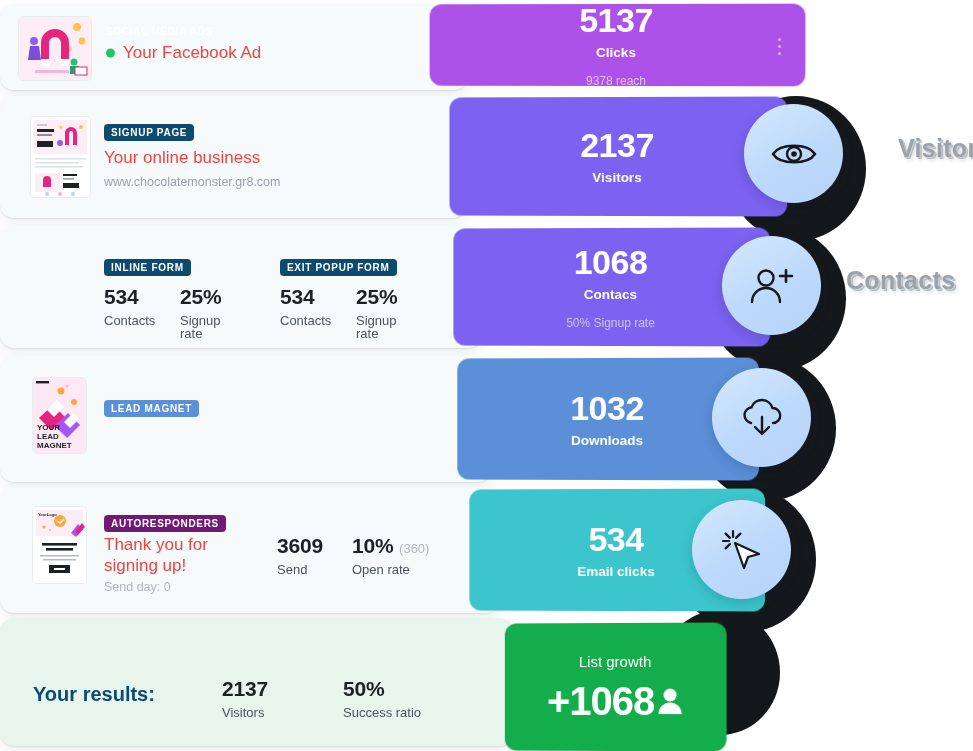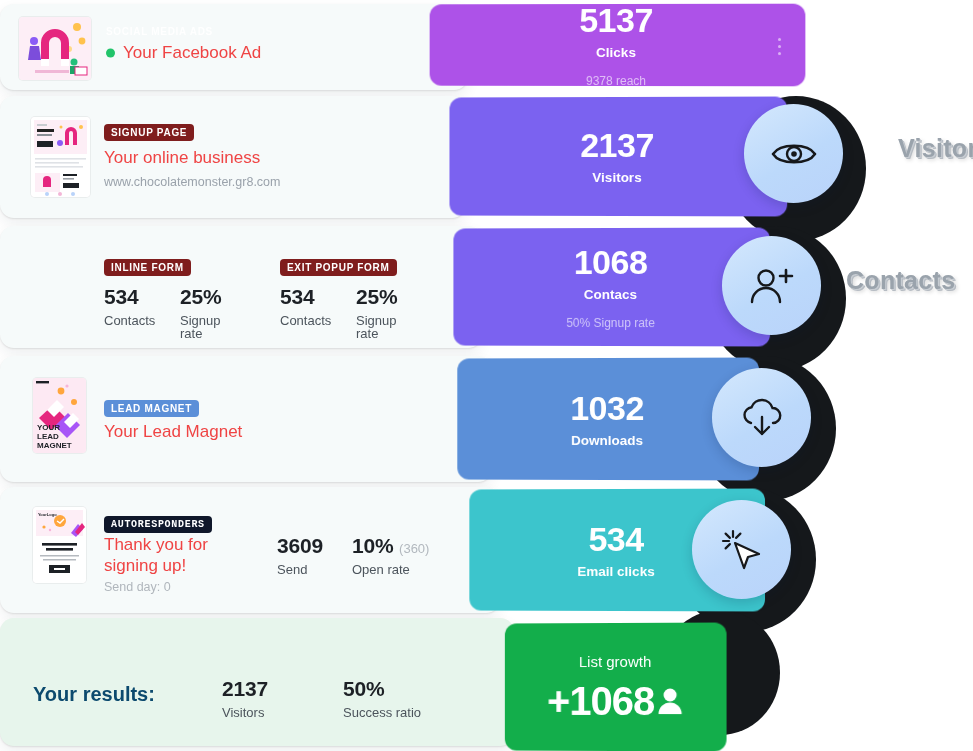--- a/index.html
+++ b/index.html
@@ -27,23 +27,23 @@
   }
   .thumb svg{display:block;width:100%;height:100%;}
 
   .badge{
     display:inline-block;
     font-size:10px;font-weight:bold;letter-spacing:.7px;
     color:#fff;padding:3px 7px 3px 7px;border-radius:4px;
     line-height:1.1;white-space:nowrap;
   }
   .badge.ghost{color:rgba(255,255,255,.92);background:transparent;padding-left:0;}
-  .badge.purple{background:#7f1d1d;}
+  .badge.purple{background:#0c4a6e;}
   .badge.blue{background:#5b8fd8;}
-  .badge.cyan{background:#0f172a;font-family:Liberation Mono, monospace;}
+  .badge.cyan{background:#701a75;}
 
   .title{font-size:17px;color:#ef4444;line-height:1.22;font-weight:normal;}
   .title.with-dot{position:relative;padding-left:17px;}
   .dot{
     position:absolute;left:0;top:50%;transform:translateY(-50%);
     width:9px;height:9px;border-radius:50%;background:#21c46a;
   }
   .sub{font-size:12.5px;color:#9aa2ab;line-height:1.3;}
   .subdark{font-size:12.5px;color:#b0b6bc;}
 
@@ -264,23 +264,20 @@
         <path d="M31 44 L40 35 L46 41 L37 50 Z" fill="#ffffff"></path>
         <text x="4" y="52" font-family="Liberation Sans" font-size="8" font-weight="bold" fill="#1d2126">YOUR</text>
         <text x="4" y="61" font-family="Liberation Sans" font-size="8" font-weight="bold" fill="#1d2126">LEAD</text>
         <text x="4" y="70" font-family="Liberation Sans" font-size="8" font-weight="bold" fill="#1d2126">MAGNET</text>
       </svg>
     </div>
 
     <div style="position:absolute;left:104px;top:42px;">
       <span class="badge blue">LEAD MAGNET</span>
     </div>
-    <div class="title" style="position:absolute;left:104px;top:66px;">
-      <span>Your Lead Magnet</span>
-    </div>
 
     <div class="panelwrap" style="left:456px;top:2px;width:302px;height:122px;transform:perspective(900px) rotateY(-2.6deg);">
       <div class="panel" style="background:#5b8fd8;">
         <div class="big">1032</div>
         <div class="cap">Downloads</div>
       </div>
     </div>
 
     <div class="bubble" style="left:712px;top:12px;width:99px;height:99px;">
       <svg width="48" height="42" viewBox="0 0 48 42">

